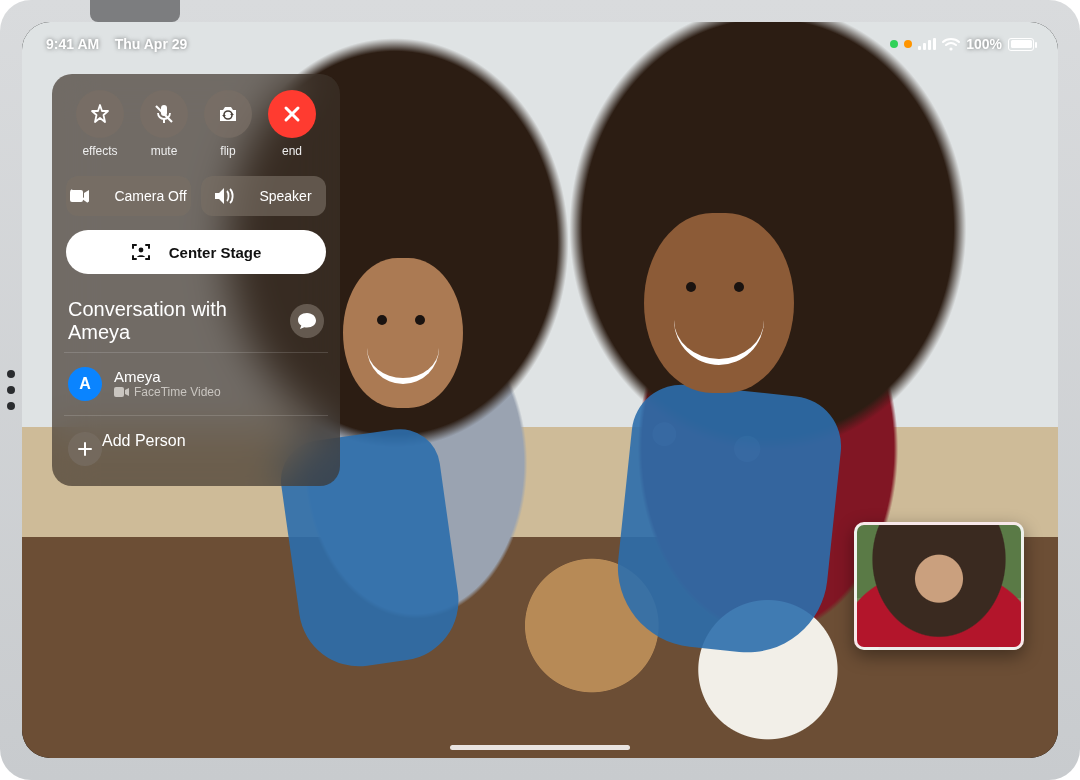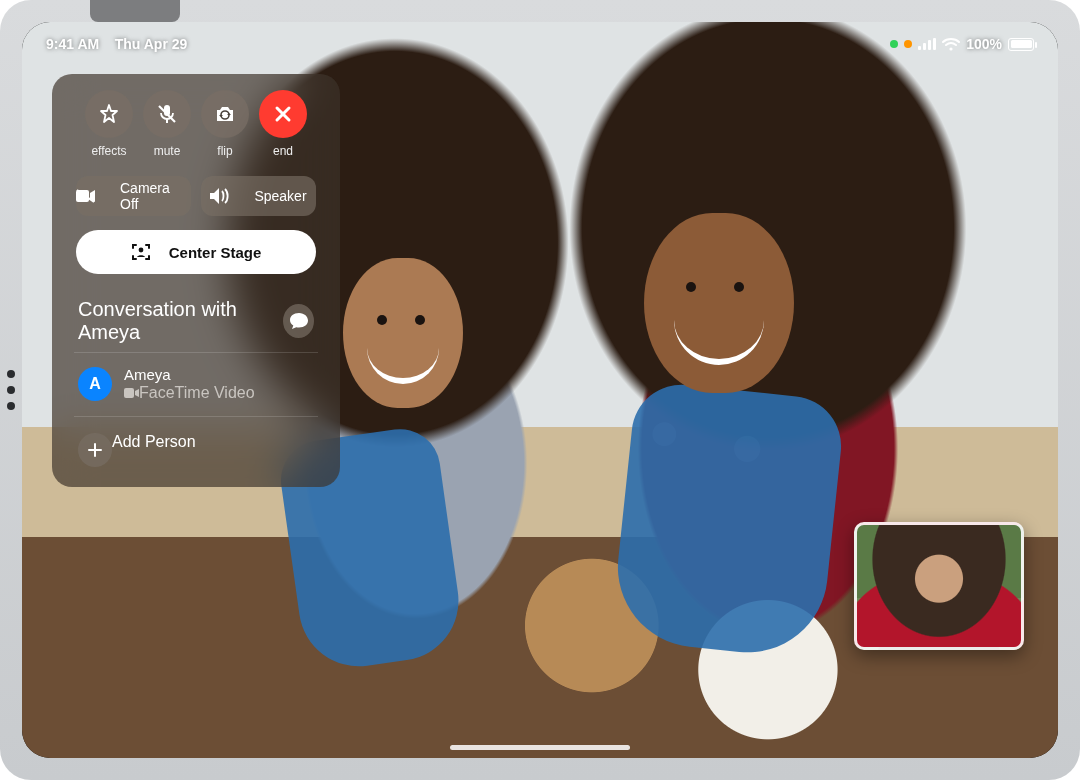--- a/index.html
+++ b/index.html
@@ -67,21 +67,21 @@
       radial-gradient(ellipse 160px 120px at 50% 95%, #b3152b 0 60%, transparent 61%),
       linear-gradient(180deg,#5a7a46 0 60%, #6d8a58 60% 100%);
   }
 
   
   .panel {
     position:absolute; top:52px; left:30px; width:288px;
     background: rgba(60,50,42,.68);
     backdrop-filter: blur(20px);
     border-radius:20px;
-    padding:16px 24px 18px;
+    padding:16px 14px 18px;
     color:#fff;
   }
   .row-circles { display:flex; justify-content:space-between; padding:0 4px 6px; }
   .cbtn { display:flex; flex-direction:column; align-items:center; gap:6px; width:60px; }
   .circle { width:48px; height:48px; border-radius:50%; background:rgba(120,110,100,.75); display:flex; align-items:center; justify-content:center; }
   .circle.end { background:#ff3b30; }
   .clabel { font-size:12px; color:#eee; }
   svg { display:block; }
 
   .row-pills { display:flex; gap:10px; margin-top:12px; }
@@ -97,21 +97,21 @@
     font-size:15px; font-weight:600;
   }
 
   .section-title { display:flex; align-items:center; justify-content:space-between; margin:24px 2px 8px;}
   .section-title span { font-size:20px; }
   .chat-bubble { width:34px;height:34px;border-radius:50%;background:rgba(120,110,100,.7);display:flex;align-items:center;justify-content:center;}
 
   .participant { display:flex; align-items:center; gap:12px; padding:8px 2px; }
   .avatar { width:34px;height:34px;border-radius:50%;background:#0a84ff;color:#fff;display:flex;align-items:center;justify-content:center;font-weight:600;}
   .p-name { font-size:15px; line-height:1.1;}
-  .p-sub { font-size:16px; color:#c9c5c0; display:flex; align-items:center; }
+  .p-sub { font-size:12px; color:#c9c5c0; display:flex; align-items:center; gap:5px;}
 
   .addrow { display:flex; padding:10px 2px 2px; }
   .pluscircle { width:34px;height:34px;border-radius:50%;background:rgba(120,110,100,.7);display:flex;align-items:center;justify-content:center;}
 
   .hr { height:1px; background:rgba(255,255,255,.14); margin:6px -2px; }
 
   .homebar { position:absolute; bottom:8px; left:50%; transform:translateX(-50%); width:180px; height:5px; border-radius:3px; background:rgba(255,255,255,.85);}
   .cam { position:absolute; top:50%; left:7px; transform:translateY(-50%); width:8px;height:8px; background:#2a2c2f; border-radius:50%; box-shadow:0 -16px 0 #2a2c2f, 0 16px 0 #2a2c2f;}
 </style>
 </head>

